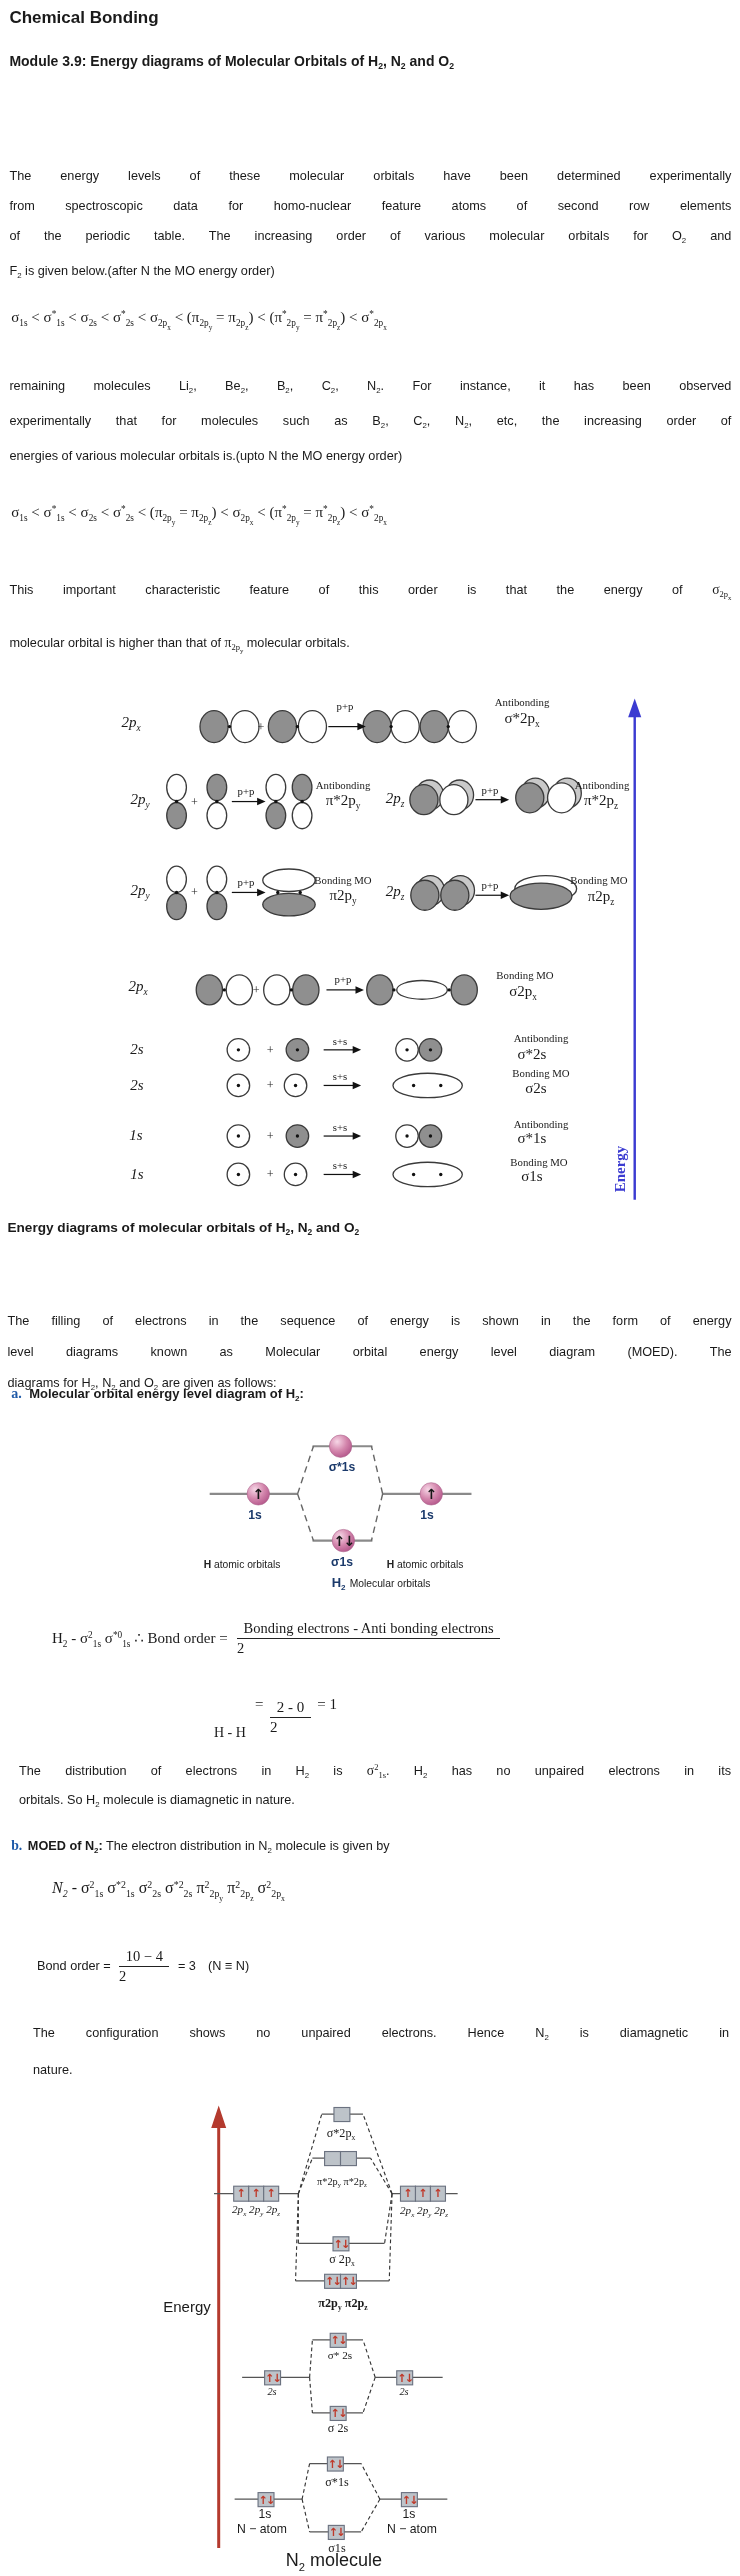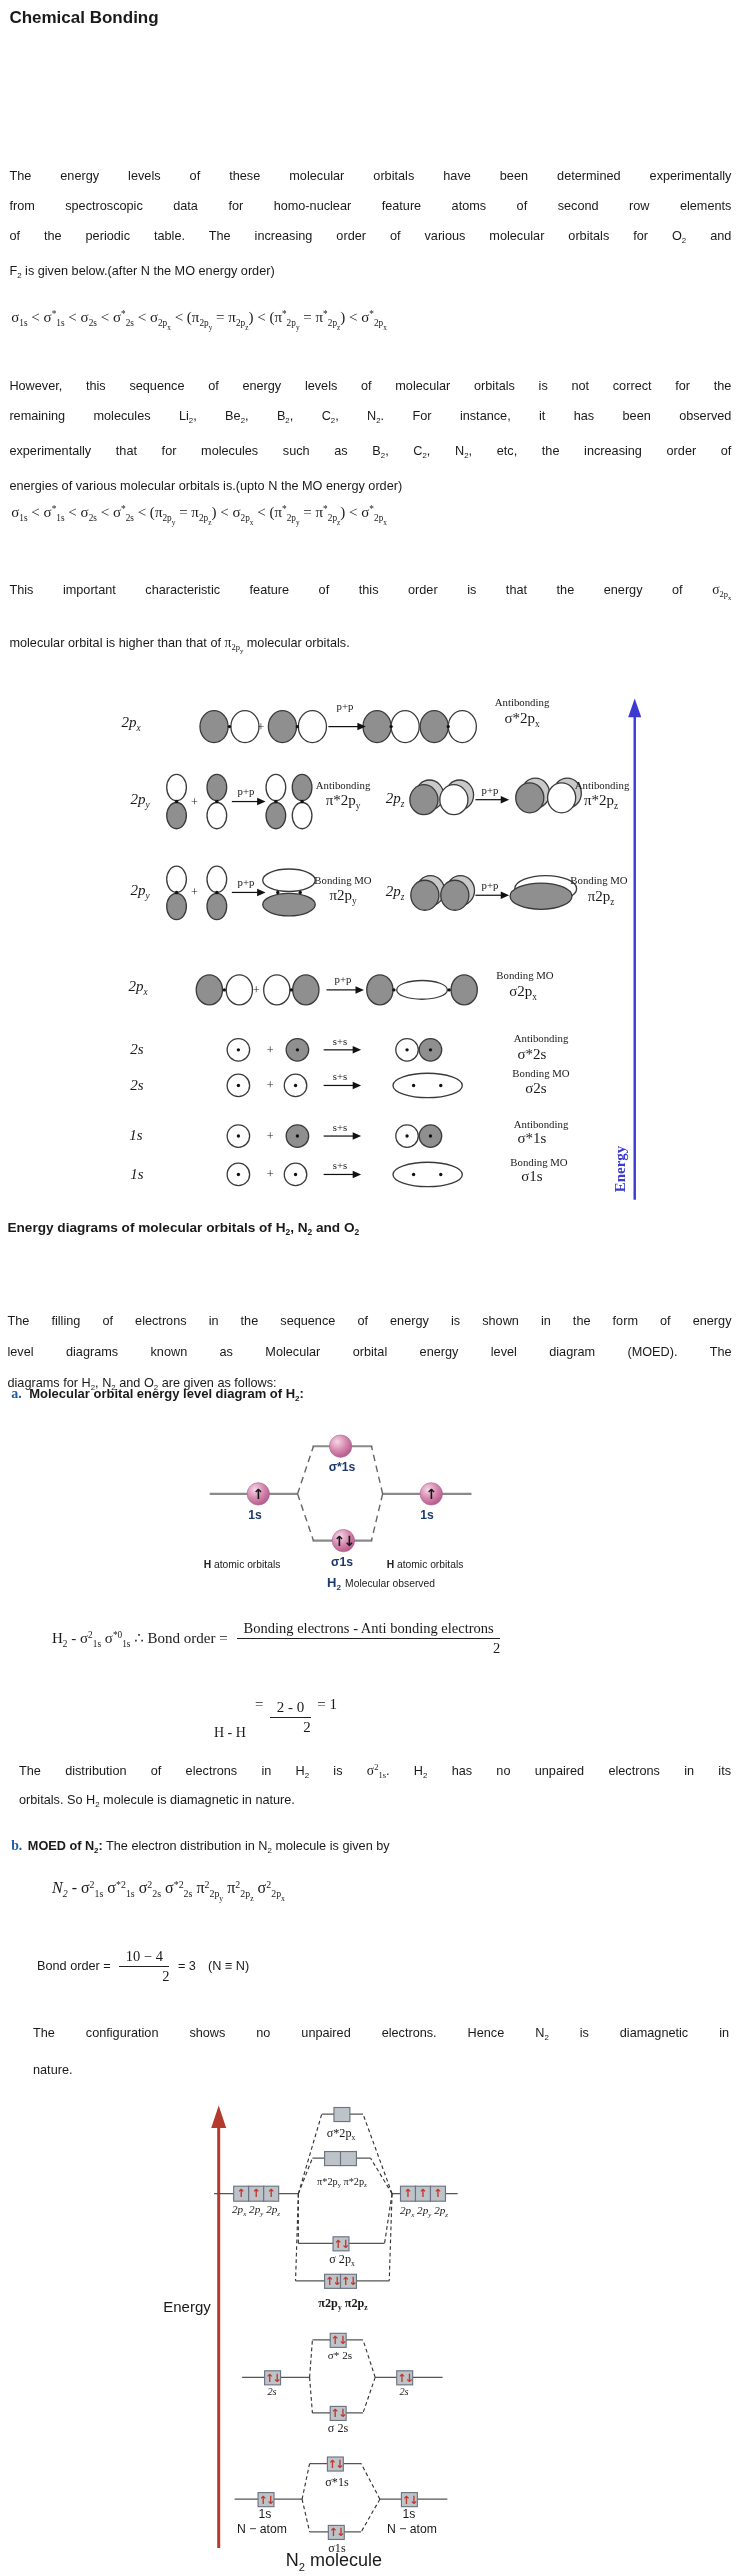--- a/index.html
+++ b/index.html
@@ -10,21 +10,21 @@
   .it{font-style:italic;}
   .blue{color:#1f5aa8;}
   .ln{display:block;}
   .j{text-align:justify;text-align-last:justify;}
   .para{font-size:12.7px;}
   .fm{font-family:"Liberation Serif",serif;font-size:1.08em;}
   .formula{font-family:"Liberation Serif",serif;font-size:15px;white-space:nowrap;}
   sub{font-size:0.62em;vertical-align:-0.4em;}
   sub sub{font-size:0.78em;vertical-align:-0.5em;}
   sup{font-size:0.62em;vertical-align:0.55em;}
-  .frac{display:inline-block;text-align:right;vertical-align:middle;font-family:"Liberation Serif",serif;}
+  .frac{display:inline-block;text-align:left;vertical-align:middle;font-family:"Liberation Serif",serif;}
   .frac .num{display:block;border-bottom:1.2px solid #222;padding:0 6.6px 0.9px 6.6px;}
   .frac .den{display:block;padding-top:0.9px;}
   .dlbl{position:absolute;transform:translate(-50%,-50%);white-space:nowrap;text-align:center;line-height:1.15;}
   .srf11{font-family:"Liberation Serif",serif;font-size:10.8px;}
   .srf16{font-family:"Liberation Serif",serif;font-size:15px;}
   .aolbl{font-family:"Liberation Serif",serif;font-size:15px;font-style:italic;}
   .h2lbl{color:#1b3a6b;font-weight:bold;font-size:12.2px;font-family:"Liberation Sans",sans-serif;}
   .h2sm{font-size:10.3px;color:#222;}
   .n2s{font-family:"Liberation Serif",serif;font-size:12.2px;}
   .n2xs{font-family:"Liberation Serif",serif;font-size:10.3px;}
@@ -32,32 +32,32 @@
   svg text.plus{font-family:"Liberation Serif",serif;font-size:13px;fill:#222;}
   svg text.harrow{font-family:"DejaVu Sans",sans-serif;font-size:15px;font-weight:bold;fill:#161616;}
   svg text.rarrow{font-family:"DejaVu Sans",sans-serif;font-size:12px;font-weight:bold;fill:#bf3a2b;}
 </style>
 </head>
 <body>
 
 <div class="page">
 
   <div class="abs b" style="left:9.4px;top:7.5px;font-size:17px;">Chemical Bonding</div>
+  <div class="abs b" style="left:9.4px;top:53px;font-size:14px;">Module 3.9: Energy diagrams of Molecular Orbitals of H<span><sub>2</sub></span>, N<span><sub>2</sub></span> and O<span><sub>2</sub></span></div>
 
   <div class="abs para" style="left:9.4px;top:161px;width:722px;line-height:30px;">
     <span class="ln j">The energy levels of these molecular orbitals have been determined experimentally</span>
     <span class="ln j">from spectroscopic data for homo-nuclear feature atoms of second row elements</span>
     <span class="ln j">of the periodic table. The increasing order of various molecular orbitals for <span>O<sub>2</sub></span> and</span>
     <span class="ln"><span>F<sub>2</sub></span> is given below.(after N the MO energy order)</span>
   </div>
 
   <div class="abs formula" style="left:11.2px;top:309px;"><span>σ<sub>1s</sub></span> &lt; <span>σ<sup>*</sup><sub>1s</sub></span> &lt; <span>σ<sub>2s</sub></span> &lt; <span>σ<sup>*</sup><sub>2s</sub></span> &lt; <span>σ<sub>2p<span><sub>x</sub></span></sub></span> &lt; (<span>π<sub>2p<span><sub>y</sub></span></sub></span> = <span>π<sub>2p<span><sub>z</sub></span></sub></span>) &lt; (<span>π<sup>*</sup><sub>2p<span><sub>y</sub></span></sub></span> = <span>π<sup>*</sup><sub>2p<span><sub>z</sub></span></sub></span>) &lt; <span>σ<sup>*</sup><sub>2p<span><sub>x</sub></span></sub></span></div>
 
   <div class="abs para" style="left:9.4px;top:371px;width:722px;line-height:30px;">
-    <span class="ln j">However, this sequence of energy levels of molecular orbitals is not correct for the</span>
     <span class="ln j">remaining molecules <span>Li<sub>2</sub></span>, <span>Be<sub>2</sub></span>, <span>B<sub>2</sub></span>, <span>C<sub>2</sub></span>, <span>N<sub>2</sub></span>. For instance, it has been observed</span>
     <span class="ln j">experimentally that for molecules such as <span>B<sub>2</sub></span>, <span>C<sub>2</sub></span>, <span>N<sub>2</sub></span>, etc, the increasing order of</span>
     <span class="ln">energies of various molecular orbitals is.(upto N the MO energy order)</span>
   </div>
 
   <div class="abs formula" style="left:11.2px;top:504px;"><span>σ<sub>1s</sub></span> &lt; <span>σ<sup>*</sup><sub>1s</sub></span> &lt; <span>σ<sub>2s</sub></span> &lt; <span>σ<sup>*</sup><sub>2s</sub></span> &lt; (<span>π<sub>2p<span><sub>y</sub></span></sub></span> = <span>π<sub>2p<span><sub>z</sub></span></sub></span>) &lt; <span>σ<sub>2p<span><sub>x</sub></span></sub></span> &lt; (<span>π<sup>*</sup><sub>2p<span><sub>y</sub></span></sub></span> = <span>π<sup>*</sup><sub>2p<span><sub>z</sub></span></sub></span>) &lt; <span>σ<sup>*</sup><sub>2p<span><sub>x</sub></span></sub></span></div>
 
   <div class="abs para" style="left:9.4px;top:568px;width:722px;line-height:44px;">
     <span class="ln j">This important characteristic feature of this order is that the energy of <span class="fm">σ<sub>2p<span><sub>x</sub></span></sub></span></span>
     <span class="ln">molecular orbital is higher than that of <span class="fm">π<sub>2p<span><sub>y</sub></span></sub></span> molecular orbitals.</span>
@@ -311,21 +311,21 @@
     <text class="harrow" x="275" y="79" text-anchor="middle" dominant-baseline="central">↑</text>
     <text class="harrow" x="460" y="79" text-anchor="middle" dominant-baseline="central">↑</text>
     <text class="harrow" x="366" y="129" text-anchor="middle" dominant-baseline="central" letter-spacing="-2">↑↓</text>
   </svg>
   <div class="dlbl h2lbl" style="left:342px;top:1467px;">σ*1s</div>
   <div class="dlbl h2lbl" style="left:255px;top:1515px;">1s</div>
   <div class="dlbl h2lbl" style="left:427px;top:1515px;">1s</div>
   <div class="dlbl h2lbl" style="left:342px;top:1562px;">σ1s</div>
   <div class="dlbl h2sm" style="left:242px;top:1565px;"><span class="b">H</span> atomic orbitals</div>
   <div class="dlbl h2sm" style="left:425px;top:1565px;"><span class="b">H</span> atomic orbitals</div>
-  <div class="dlbl" style="left:381px;top:1583px;"><span class="h2lbl" style="font-size:13px;"><span>H<sub>2</sub></span></span> <span class="h2sm">Molecular observed</span></div>
+  <div class="dlbl" style="left:381px;top:1583px;"><span class="h2lbl" style="font-size:13px;"><span>H<sub>2</sub></span></span> <span class="h2sm">Molecular orbitals</span></div>
 
   <div class="abs formula" style="left:52px;top:1620px;display:flex;align-items:center;gap:9.4px;">
     <span><span>H<sub>2</sub></span> - <span>σ<sup>2</sup><sub>1s</sub></span> <span>σ<sup>*0</sup><sub>1s</sub></span>    ∴   Bond order = </span>
     <span class="frac" style="font-size:14.5px;">
       <span class="num">Bonding electrons - Anti bonding electrons</span>
       <span class="den">2</span>
     </span>
   </div>
   <div class="abs formula" style="left:255px;top:1673px;display:flex;align-items:center;gap:6.6px;">
     <span>=</span>

